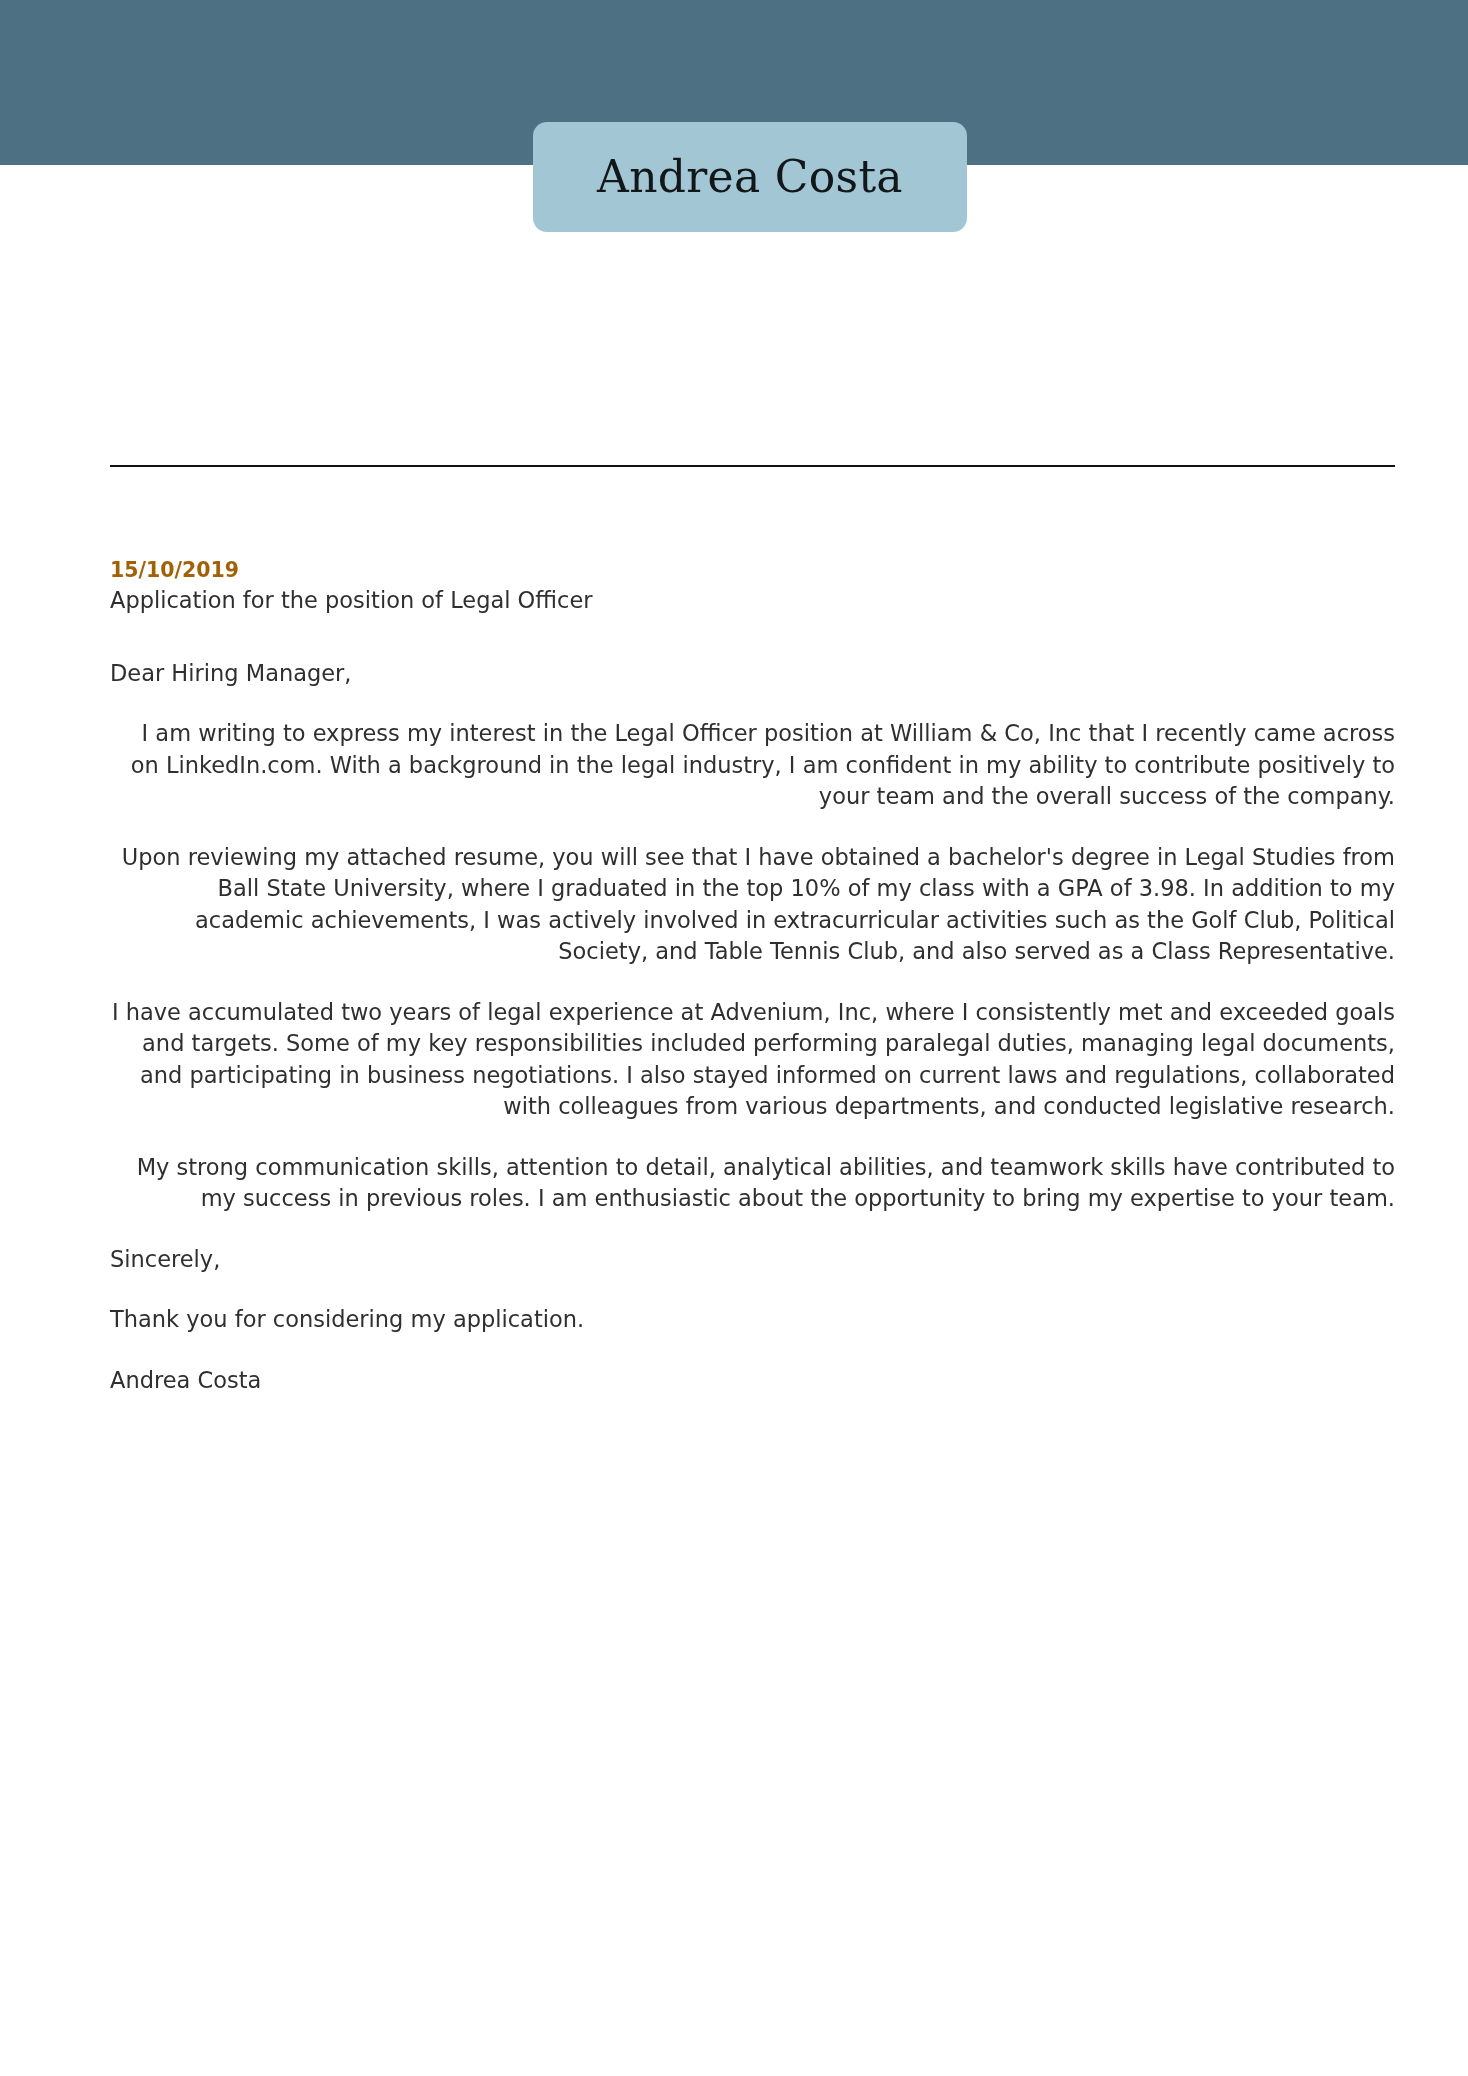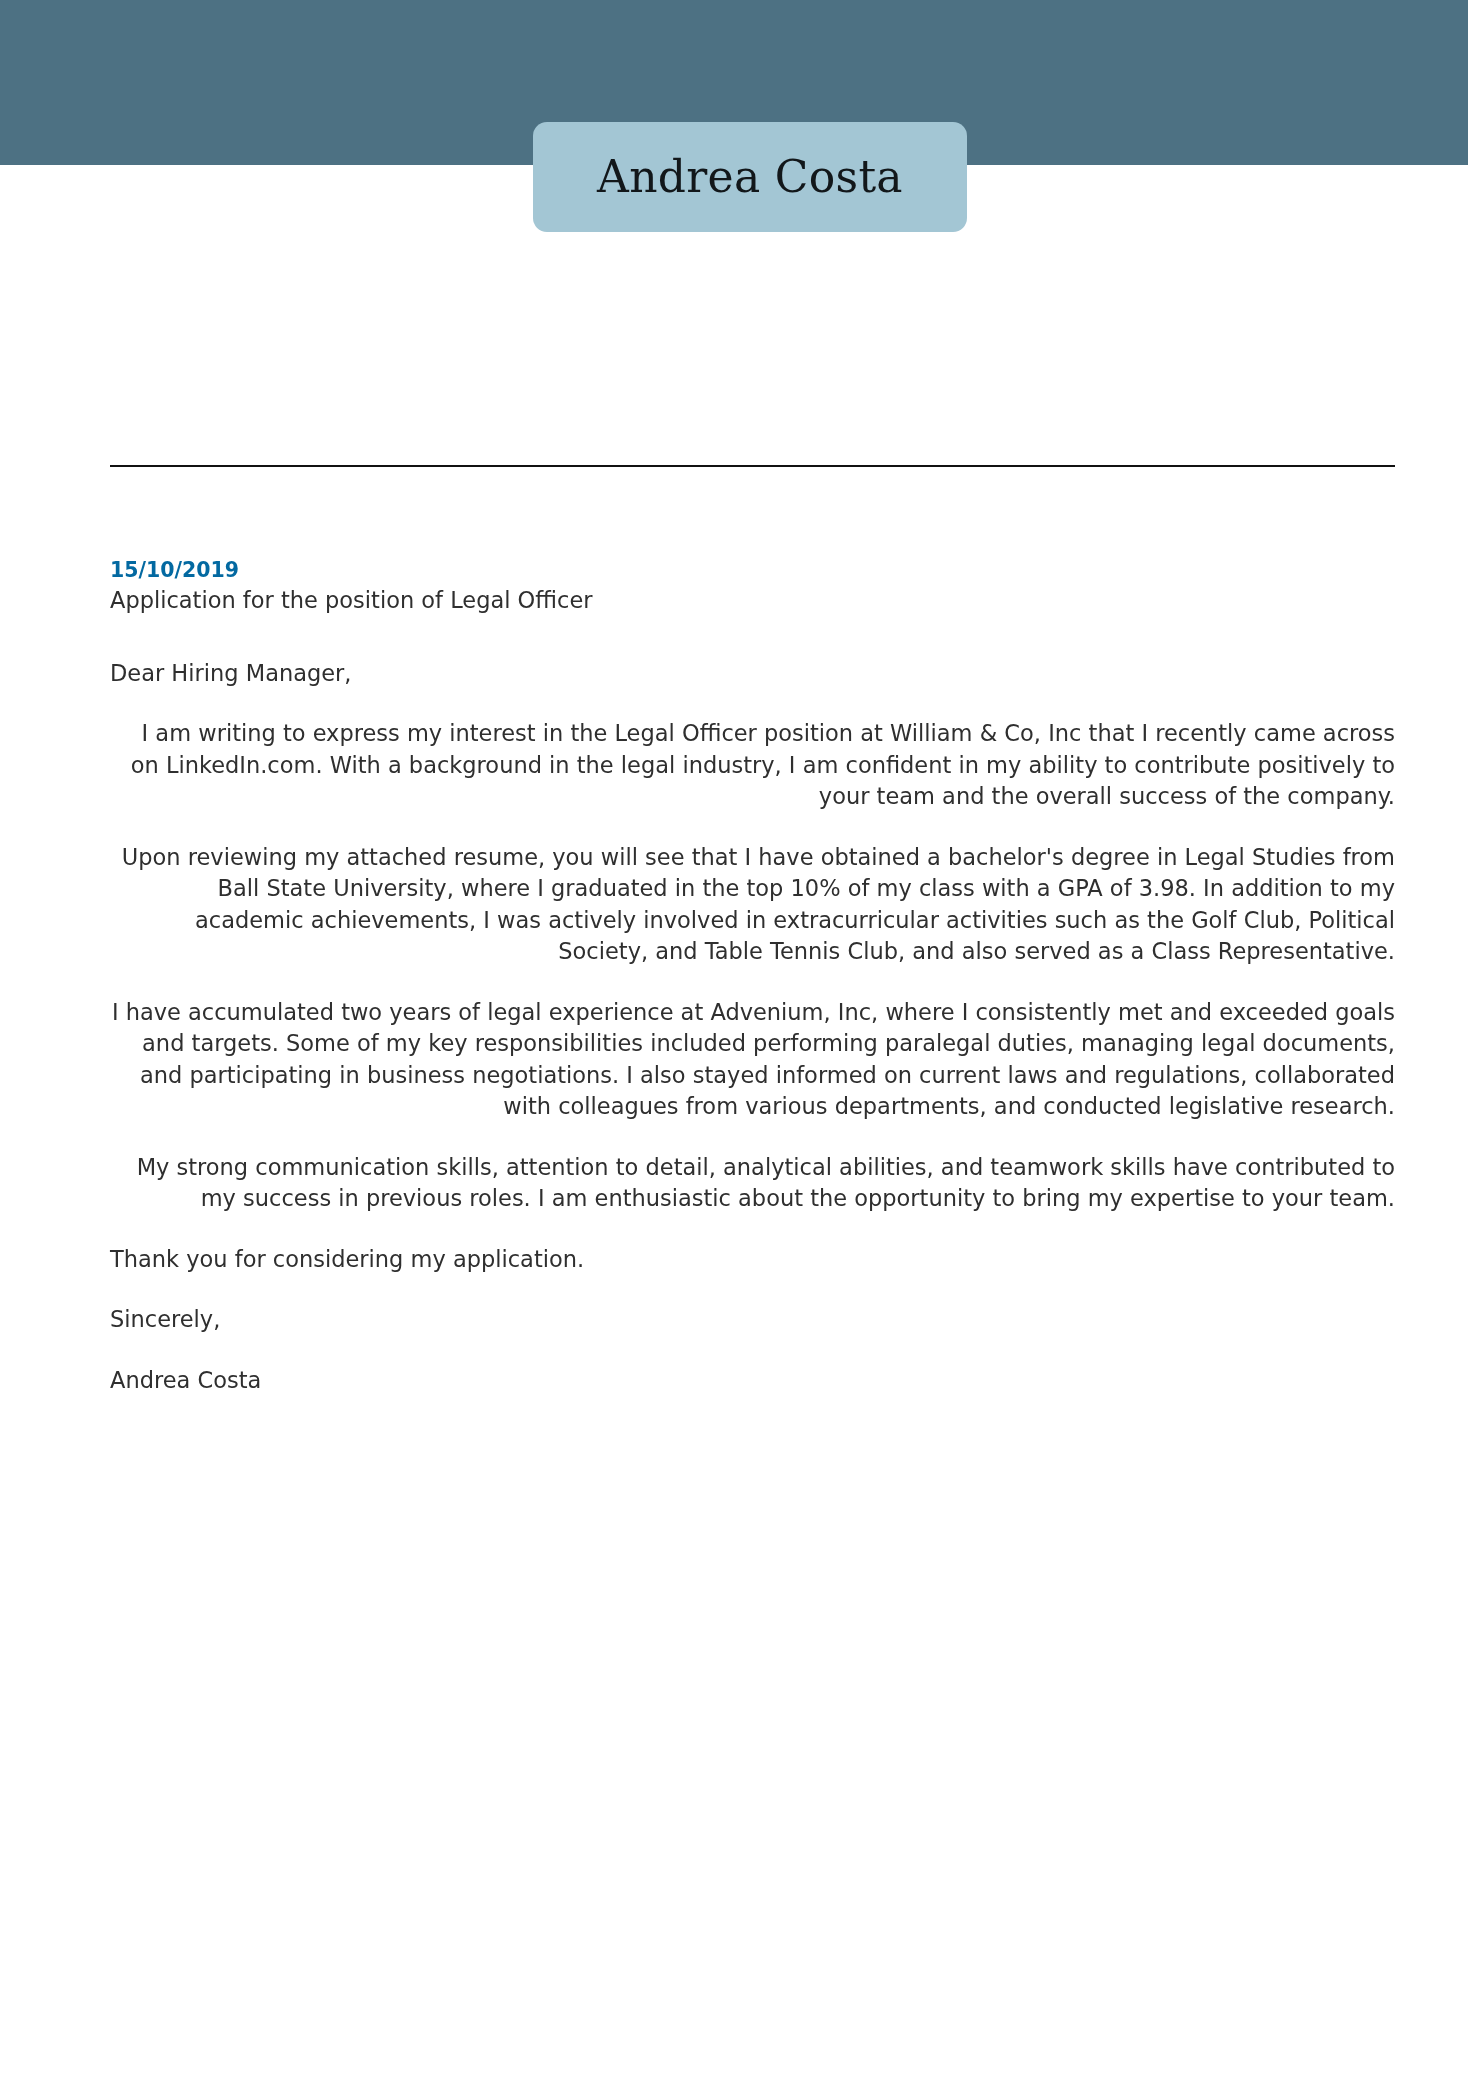--- a/index.html
+++ b/index.html
@@ -92,21 +92,21 @@
     width: 1285px;
     font-size: 22.5px;
     line-height: 31.5px;
     color: #2f2f2f;
     font-family: "DejaVu Sans", sans-serif;
   }
   .letter-date {
     font-weight: bold;
     font-size: 20.5px;
     line-height: 29px;
-    color: #0369a1;
+    color: #a16207;
   }
   .letter-subject {
     margin-bottom: 41px;
   }
   .letter-salutation {
     margin-bottom: 29px;
   }
   .letter-para {
     margin-bottom: 29px;
     text-align: right;
@@ -133,18 +133,18 @@
   <div class="divider" style="background: rgb(17, 17, 17);"></div>
 
   <div class="letter">
     <div class="letter-date">15/10/2019</div>
     <div class="letter-subject">Application for the position of Legal Officer</div>
     <div class="letter-salutation">Dear Hiring Manager,</div>
     <p class="letter-para">I am writing to express my interest in the Legal Officer position at William &amp; Co, Inc that I recently came across on LinkedIn.com. With a background in the legal industry, I am confident in my ability to contribute positively to your team and the overall success of the company.</p>
     <p class="letter-para">Upon reviewing my attached resume, you will see that I have obtained a bachelor's degree in Legal Studies from Ball State University, where I graduated in the top 10% of my class with a GPA of 3.98. In addition to my academic achievements, I was actively involved in extracurricular activities such as the Golf Club, Political Society, and Table Tennis Club, and also served as a Class Representative.</p>
     <p class="letter-para">I have accumulated two years of legal experience at Advenium, Inc, where I consistently met and exceeded goals and targets. Some of my key responsibilities included performing paralegal duties, managing legal documents, and participating in business negotiations. I also stayed informed on current laws and regulations, collaborated with colleagues from various departments, and conducted legislative research.</p>
     <p class="letter-para">My strong communication skills, attention to detail, analytical abilities, and teamwork skills have contributed to my success in previous roles. I am enthusiastic about the opportunity to bring my expertise to your team.</p>
+    <div class="letter-line">Sincerely,</div>
     <div class="letter-line">Thank you for considering my application.</div>
-    <div class="letter-line">Sincerely,</div>
     <div class="letter-line">Andrea Costa</div>
   </div>
 
 </div>
 
 </body></html>

